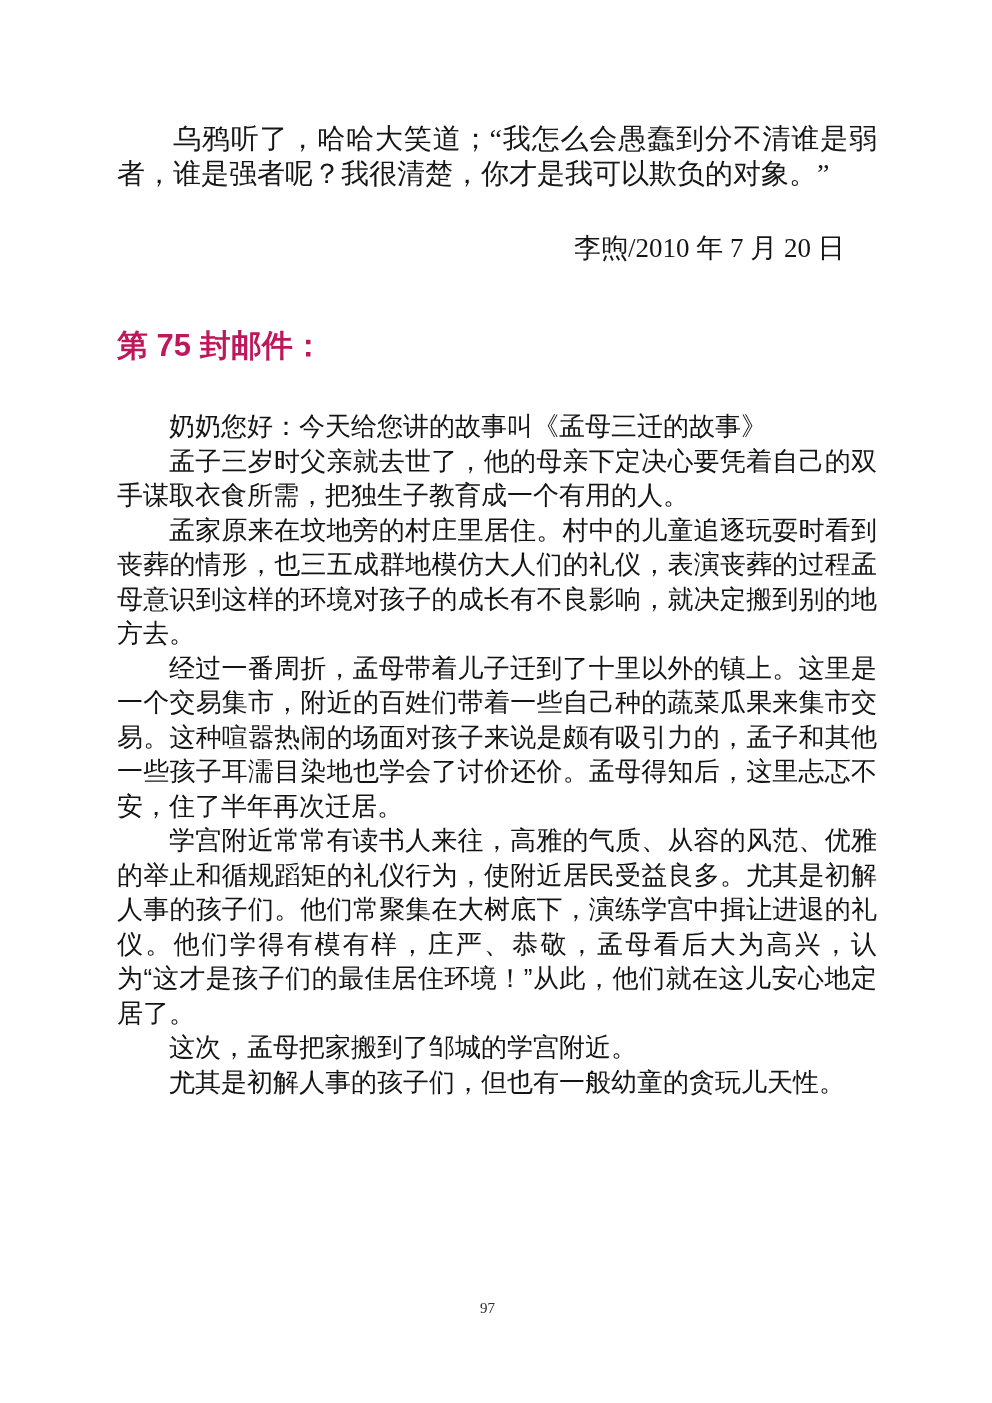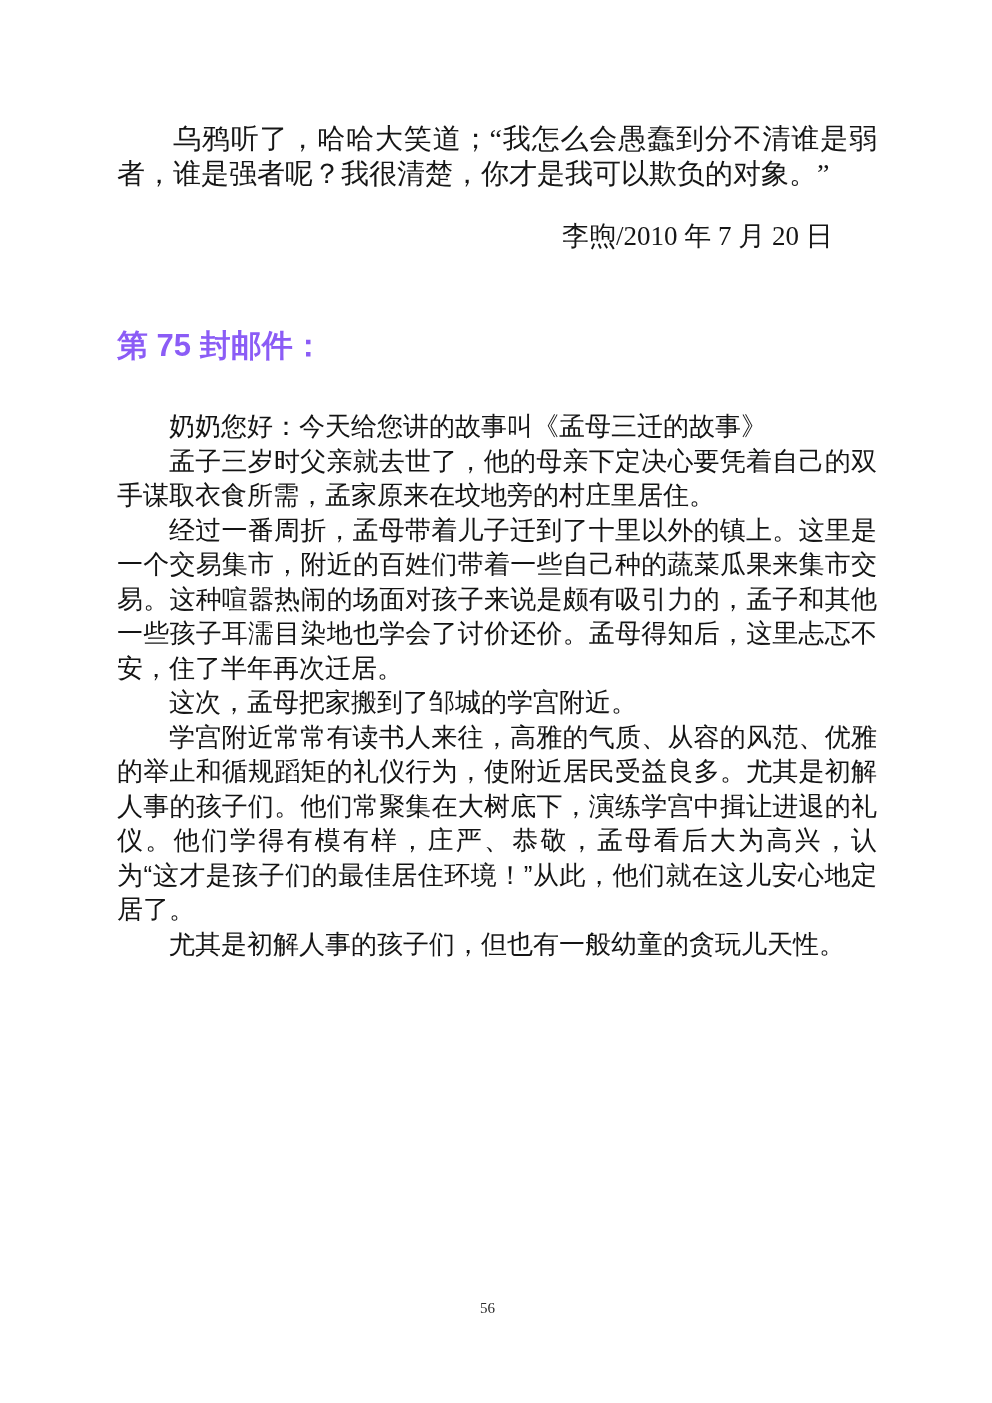--- a/index.html
+++ b/index.html
@@ -30,21 +30,21 @@
     line-height: 35px;
     text-indent: 2em;
     text-align: justify;
     text-justify: inter-ideograph;
     color: #161616;
   }
   .signature-line {
     position: absolute;
     left: 562px;
     top: 219px;
-    margin: 0;
+    margin: 12px;
     font-size: 27px;
     line-height: 35px;
     color: #161616;
     white-space: nowrap;
   }
   .email-heading {
     position: absolute;
     left: 117px;
     top: 326px;
     margin: 0;
@@ -80,26 +80,27 @@
 </style>
 </head>
 <body>
 
 <div class="page">
 
   <p class="intro-paragraph serif">乌鸦听了，哈哈大笑道；“我怎么会愚蠢到分不清谁是弱者，谁是强者呢？我很清楚，你才是我可以欺负的对象。”</p>
 
   <p class="signature-line serif">李煦/2010 年 7 月 20 日</p>
 
-  <h2 class="email-heading sans" style="color: #8b5cf6;">第 75 封邮件：</h2>
+  <h2 class="email-heading sans" style="color: #be185d;">第 75 封邮件：</h2>
 
   <div class="email-body sans">
     <p>奶奶您好：今天给您讲的故事叫《孟母三迁的故事》</p>
-    <p>孟子三岁时父亲就去世了，他的母亲下定决心要凭着自己的双手谋取衣食所需，孟家原来在坟地旁的村庄里居住。</p>
+    <p>孟子三岁时父亲就去世了，他的母亲下定决心要凭着自己的双手谋取衣食所需，把独生子教育成一个有用的人。</p>
+    <p>孟家原来在坟地旁的村庄里居住。村中的儿童追逐玩耍时看到丧葬的情形，也三五成群地模仿大人们的礼仪，表演丧葬的过程孟母意识到这样的环境对孩子的成长有不良影响，就决定搬到别的地方去。</p>
     <p>经过一番周折，孟母带着儿子迁到了十里以外的镇上。这里是一个交易集市，附近的百姓们带着一些自己种的蔬菜瓜果来集市交易。这种喧嚣热闹的场面对孩子来说是颇有吸引力的，孟子和其他一些孩子耳濡目染地也学会了讨价还价。孟母得知后，这里忐忑不安，住了半年再次迁居。</p>
+    <p>学宫附近常常有读书人来往，高雅的气质、从容的风范、优雅的举止和循规蹈矩的礼仪行为，使附近居民受益良多。尤其是初解人事的孩子们。他们常聚集在大树底下，演练学宫中揖让进退的礼仪。他们学得有模有样，庄严、恭敬，孟母看后大为高兴，认为“这才是孩子们的最佳居住环境！”从此，他们就在这儿安心地定居了。</p>
     <p>这次，孟母把家搬到了邹城的学宫附近。</p>
-    <p>学宫附近常常有读书人来往，高雅的气质、从容的风范、优雅的举止和循规蹈矩的礼仪行为，使附近居民受益良多。尤其是初解人事的孩子们。他们常聚集在大树底下，演练学宫中揖让进退的礼仪。他们学得有模有样，庄严、恭敬，孟母看后大为高兴，认为“这才是孩子们的最佳居住环境！”从此，他们就在这儿安心地定居了。</p>
     <p>尤其是初解人事的孩子们，但也有一般幼童的贪玩儿天性。</p>
   </div>
 
-  <div class="page-number serif">56</div>
+  <div class="page-number serif">97</div>
 
 </div>
 
 </body></html>

